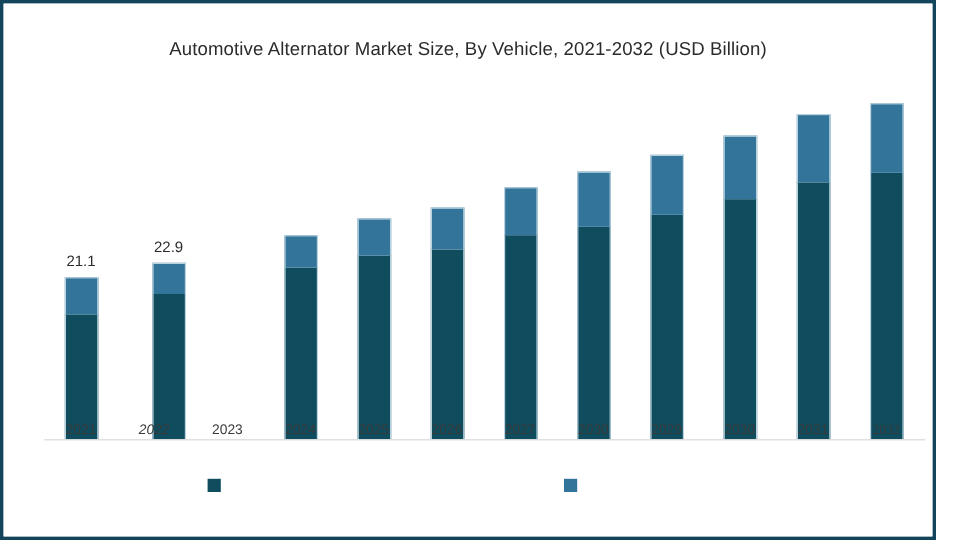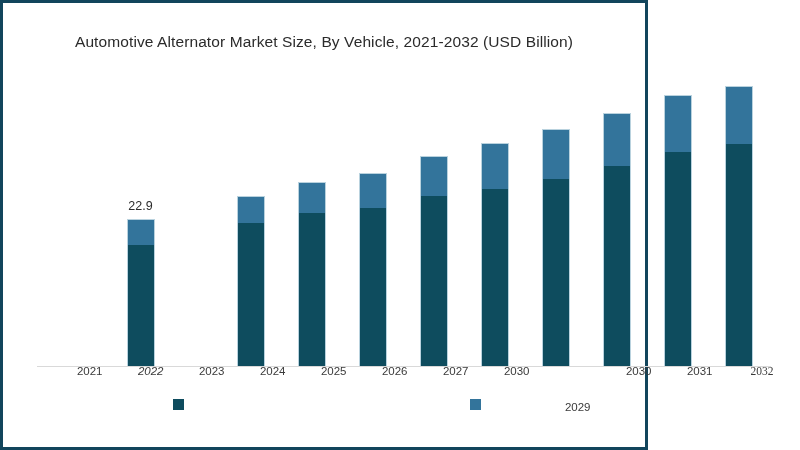--- a/index.html
+++ b/index.html
@@ -4,21 +4,21 @@
 <title>Automotive Alternator Market Size</title>
 <style>
   html,body{margin:0;padding:0;}
   body{
     width:800px;height:450px;overflow:hidden;
     background:#ffffff;
     font-family:"Liberation Sans", sans-serif;
   }
   #frame{
     position:relative;
-    width:648px;height:450px;
+    width:780px;height:450px;
     box-sizing:border-box;
     border:3px solid #12455c;
     background:#ffffff;
   }
   #inner{
     position:absolute;
     left:0;top:0;right:0;bottom:0;
     background:#ffffff;
   }
   #chart-title{
@@ -71,23 +71,23 @@
     position:absolute;
     width:70px;
     left:-21px;
     text-align:center;
     font-size:12.5px;
     color:#2b2b2b;
     white-space:nowrap;
   }
   .x-tick{
     position:absolute;
-    top:362px;
+    top:350px;
     width:70px;
-    text-align:right;
+    text-align:center;
     font-size:11.5px;
     color:#3a3a3a;
   }
   #legend{
     position:absolute;
     top:396px;
     left:0;right:0;
     height:22px;
   }
   .legend-item{
@@ -118,20 +118,25 @@
 </style>
 </head>
 <body>
 
 <div id="frame">
   <div id="inner">
 
     <div id="chart-title">Automotive Alternator Market Size, By Vehicle, 2021-2032 (USD Billion)</div>
 
     <div id="plot">
+        <div class="bar-group" style="left: 16.5px; height: 135.04px;">
+          <div class="seg seg-passenger" title="Passenger Vehicles 2021: 16.3" style="height: 104.32px;"></div>
+          <div class="seg seg-commercial" title="Commercial Vehicles 2021: 4.8" style="height: 30.72px; bottom: 104.32px;"></div>
+          <div class="bar-label" style="bottom: 141.04px;">21.1</div>
+        </div>
         <div class="bar-group" style="left: 77.5px; height: 146.56px; margin-left: 12px;">
           <div class="seg seg-passenger" title="Passenger Vehicles 2022: 18.9" style="height: 120.96px;"></div>
           <div class="seg seg-commercial" title="Commercial Vehicles 2022: 4" style="height: 25.6px; bottom: 120.96px;"></div>
           <div class="bar-label" style="bottom: 152.56px;">22.9</div>
         </div>
         <div class="bar-group" style="left: 199.5px; height: 170.24px;">
           <div class="seg seg-passenger" title="Passenger Vehicles 2024: 22.3" style="height: 142.72px;"></div>
           <div class="seg seg-commercial" title="Commercial Vehicles 2024: 4.3" style="height: 27.52px; bottom: 142.72px;"></div>
         </div>
         <div class="bar-group" style="left: 260.5px; height: 184.32px;">
@@ -180,18 +185,18 @@
 
 
   <div class="x-tick" style="left: 29.5px;">2021</div>
       <div class="x-tick" style="left: 90.5px; font-style: italic;">2022</div>
       <div class="x-tick" style="left: 151.5px;">2023</div>
       <div class="x-tick" style="left: 212.5px;">2024</div>
       <div class="x-tick" style="left: 273.5px;">2025</div>
       <div class="x-tick" style="left: 334.5px;">2026</div>
       <div class="x-tick" style="left: 395.5px;">2027</div>
       <div class="x-tick" style="left: 456.5px;">2030</div>
-      <div class="x-tick" style="left: 517.5px; margin-top: 36px;">2029</div>
+      <div class="x-tick" style="left: 517.5px;">2029</div>
       <div class="x-tick" style="left: 578.5px;">2030</div>
       <div class="x-tick" style="left: 639.5px;">2031</div>
       <div class="x-tick" style="left: 700.5px; font-family: Liberation Serif, serif;">2032</div>
     </div>
 </div>
 
 </body></html>

